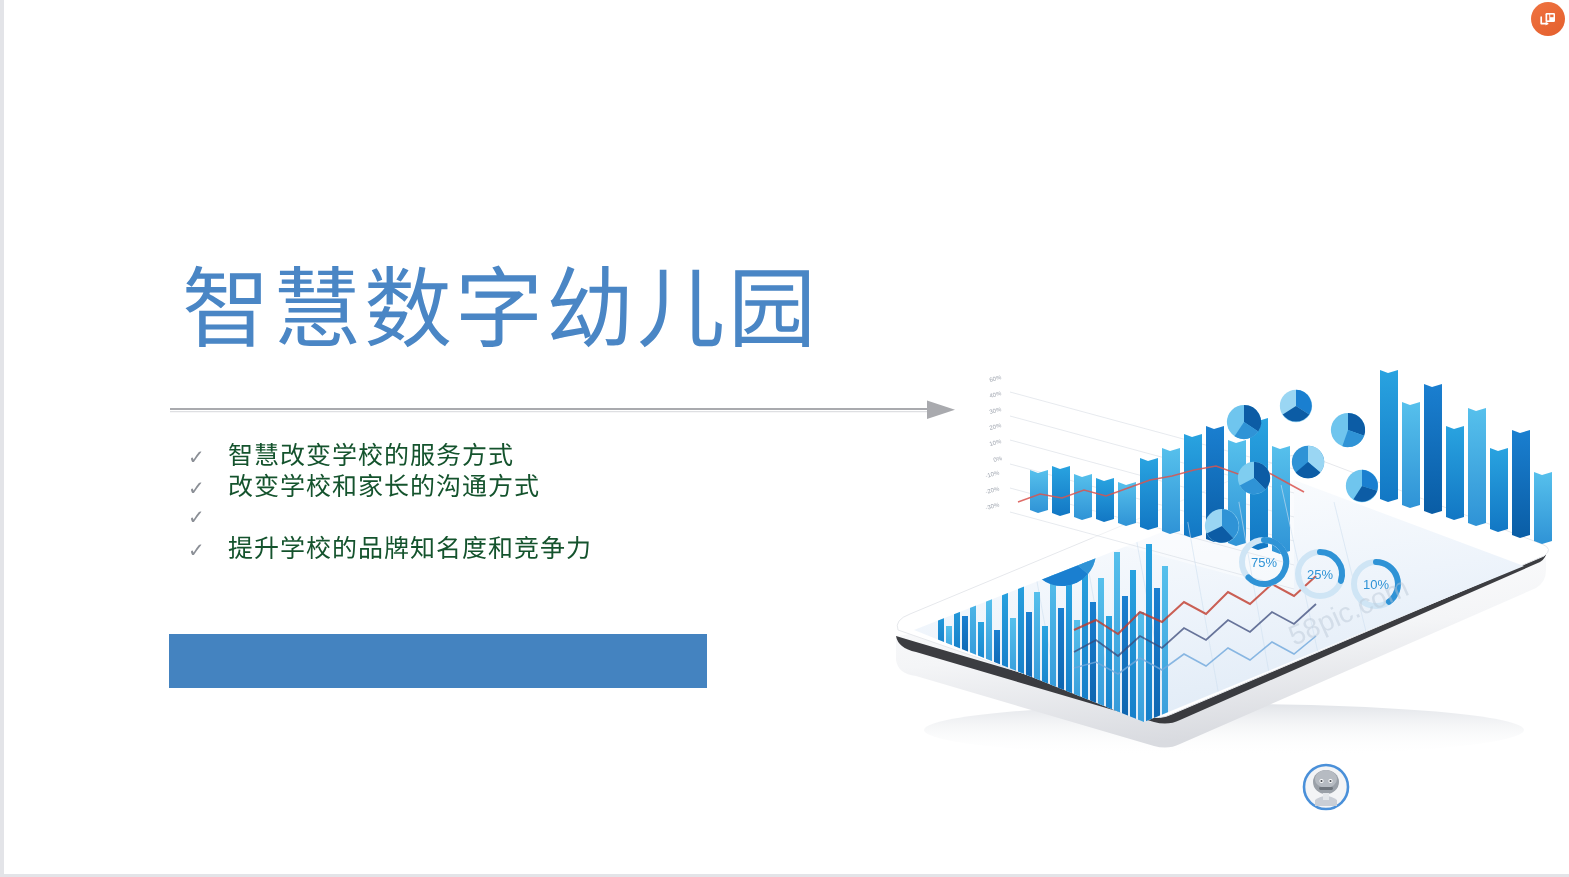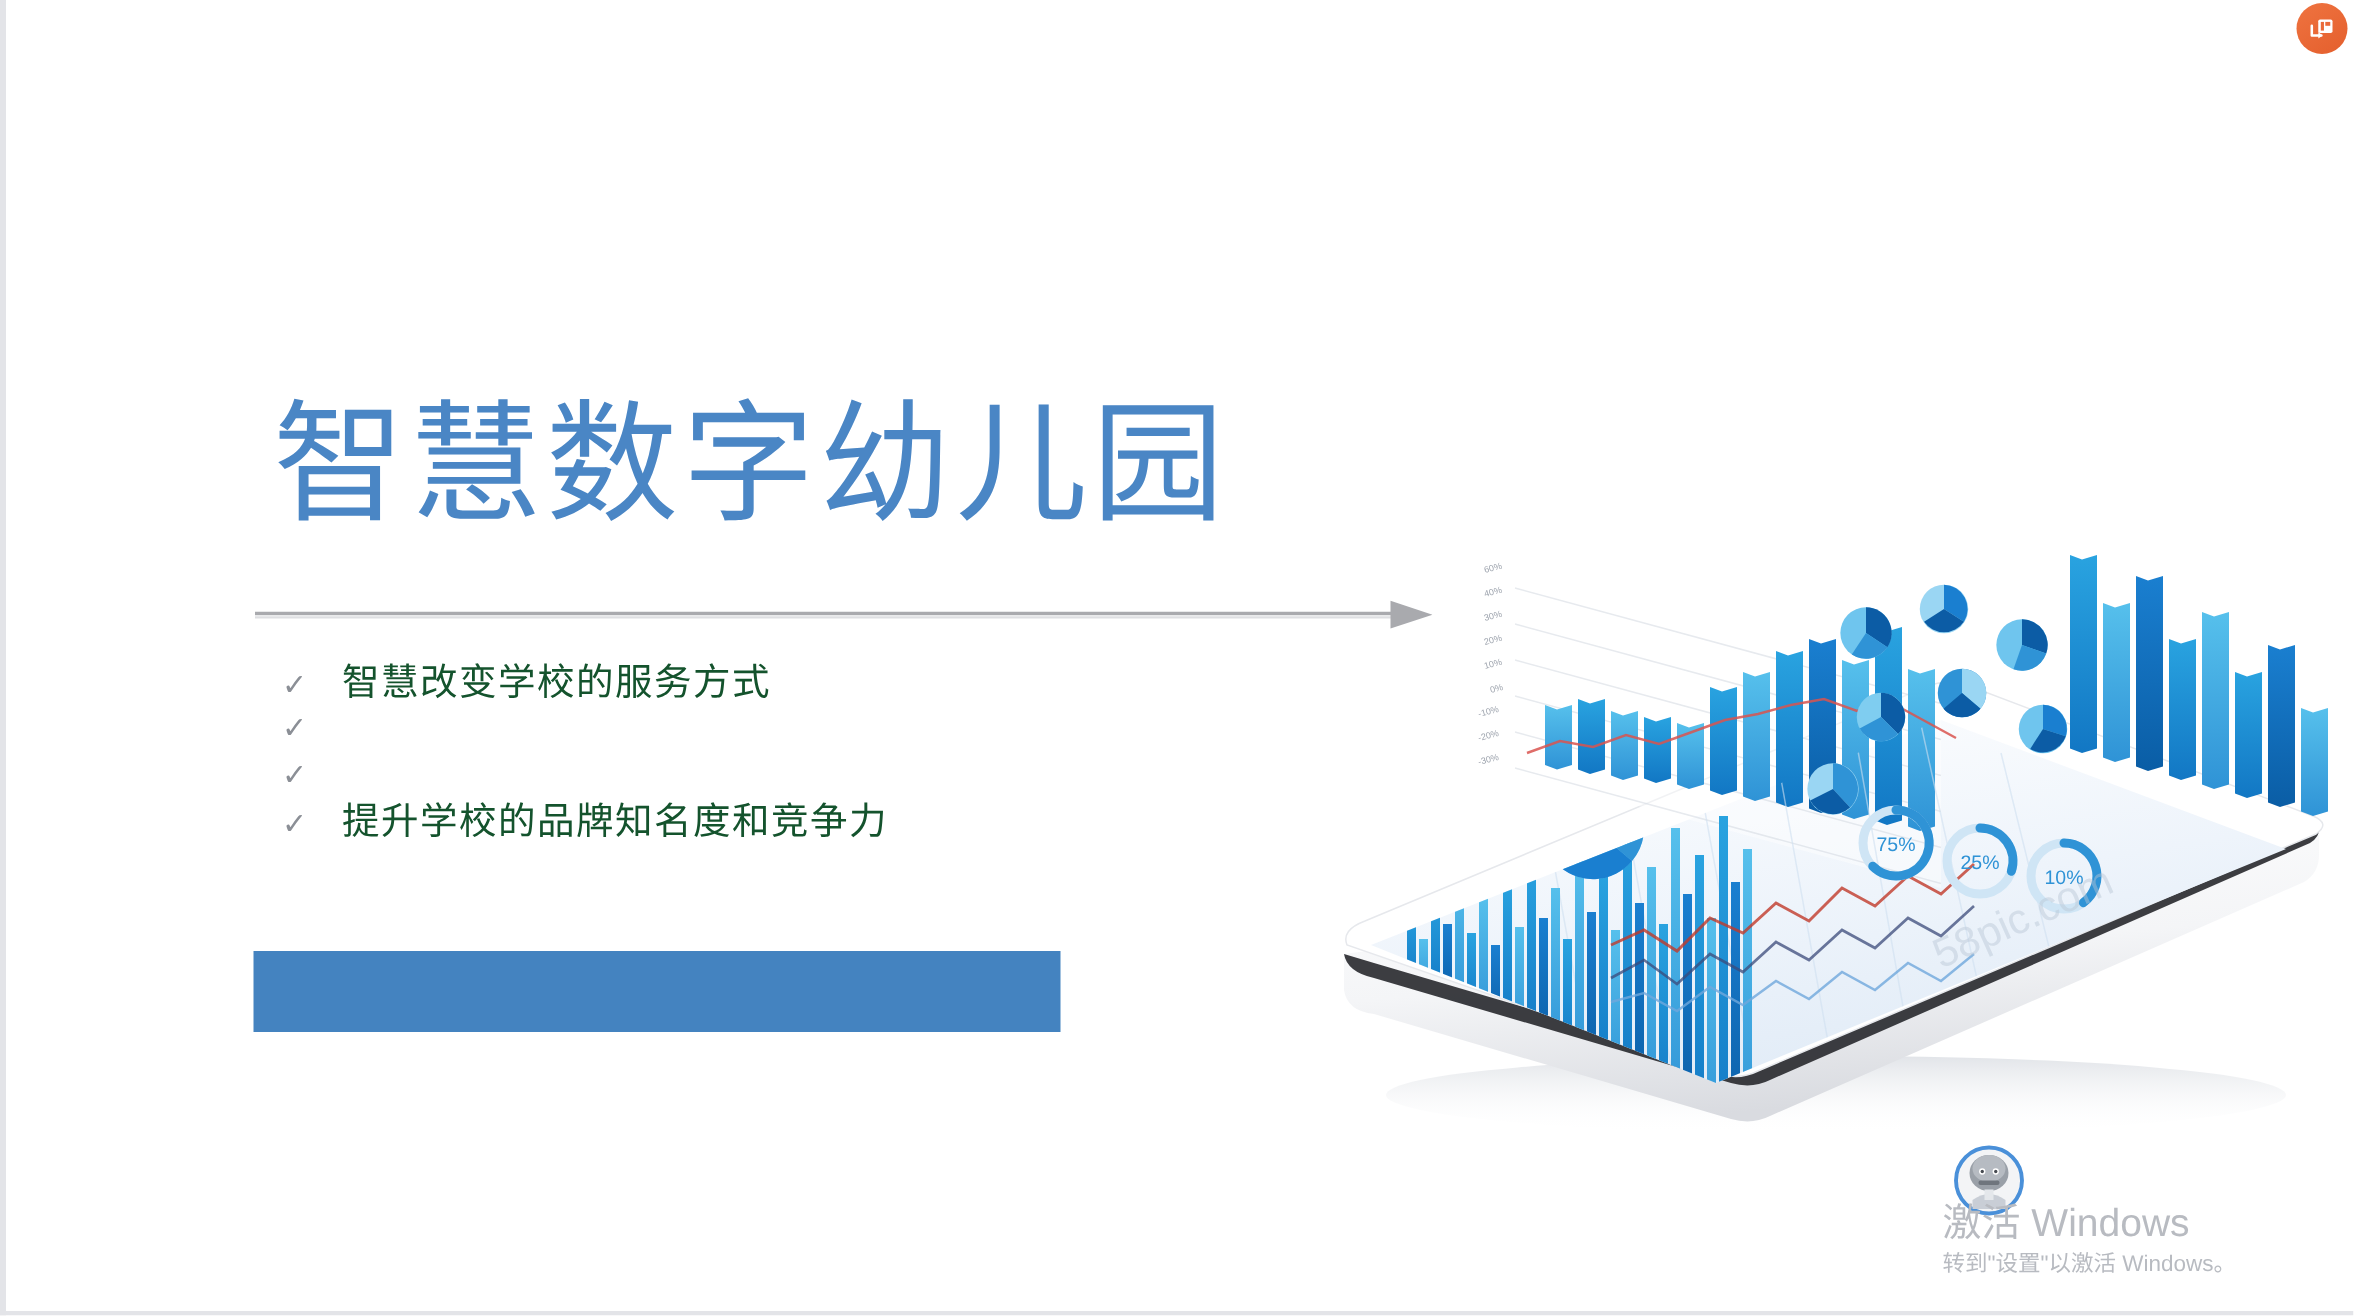--- a/index.html
+++ b/index.html
@@ -173,20 +173,21 @@
     </svg>
   </div>
 
   <div class="bullets">
     <div class="bullet-row">
       <span class="bullet-check">✓</span>
       <span class="bullet-text">智慧改变学校的服务方式</span>
     </div>
     <div class="bullet-row">
       <span class="bullet-check">✓</span>
+      <span class="bullet-text">改变学校和家长的沟通方式</span>
     </div>
     <div class="bullet-row">
       <span class="bullet-check">✓</span>
     </div>
     <div class="bullet-row">
       <span class="bullet-check">✓</span>
       <span class="bullet-text">提升学校的品牌知名度和竞争力</span>
     </div>
   </div>
 
@@ -536,18 +537,14 @@
       <ellipse cx="25" cy="17" rx="11" ry="9" fill="#b6bbc2"></ellipse>
       <circle cx="20.5" cy="19" r="2.1" fill="#ffffff"></circle>
       <circle cx="29.5" cy="19" r="2.1" fill="#ffffff"></circle>
       <circle cx="20.5" cy="19" r="1.1" fill="#474b52"></circle>
       <circle cx="29.5" cy="19" r="1.1" fill="#474b52"></circle>
       <rect x="18" y="25" width="14" height="3" rx="1.4" fill="#6f757d"></rect>
       <path d="M14 38 Q25 30 36 38 L36 44 L14 44 Z" fill="#c9ced6"></path>
       <rect x="22" y="31" width="6" height="7" fill="#e4e7eb"></rect>
     </svg>
   </div>
-  <div class="activate">
-    <div class="activate-title">激活 Windows</div>
-    <div class="activate-sub">转到"设置"以激活 Windows。</div>
-  </div>
 
 </div>
 
 </body></html>

